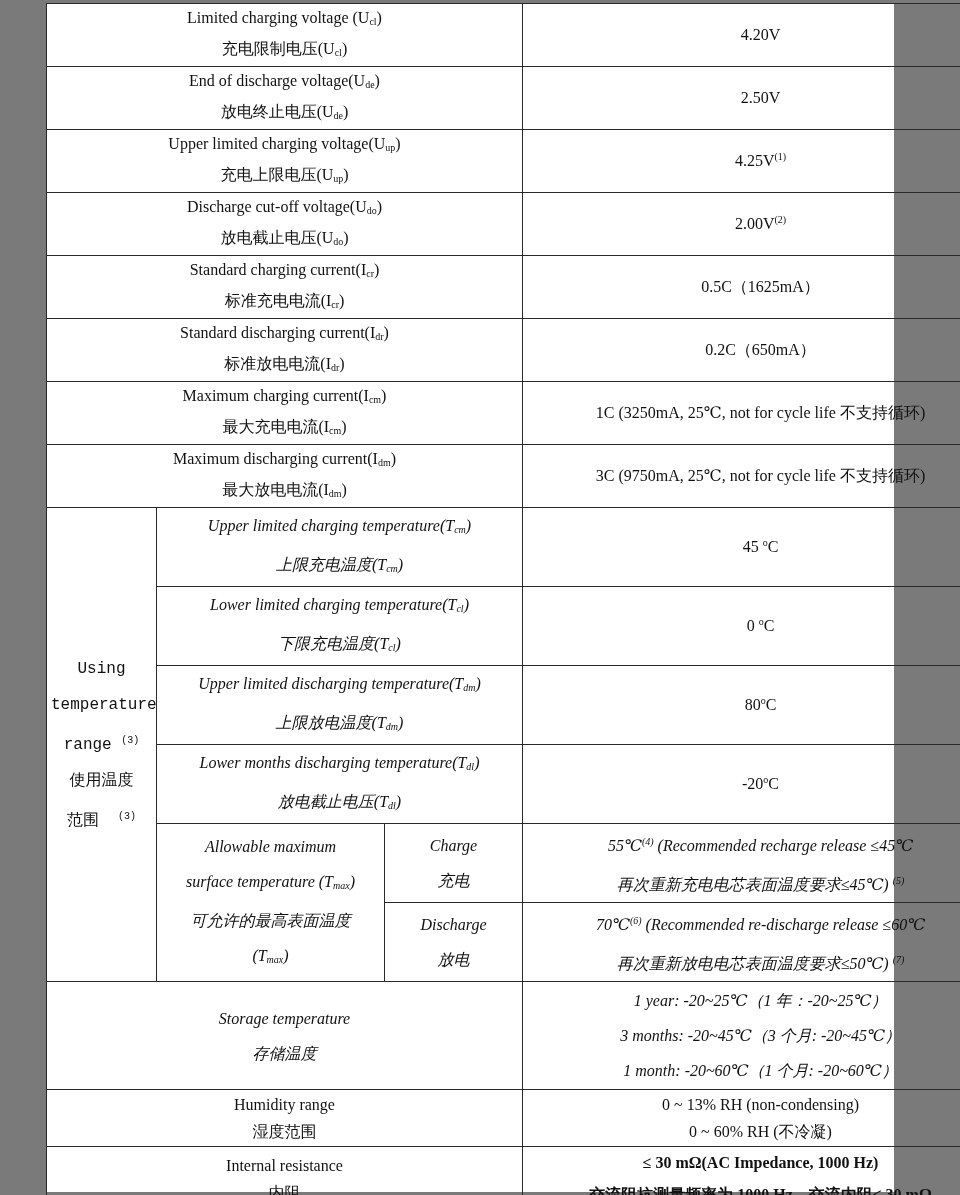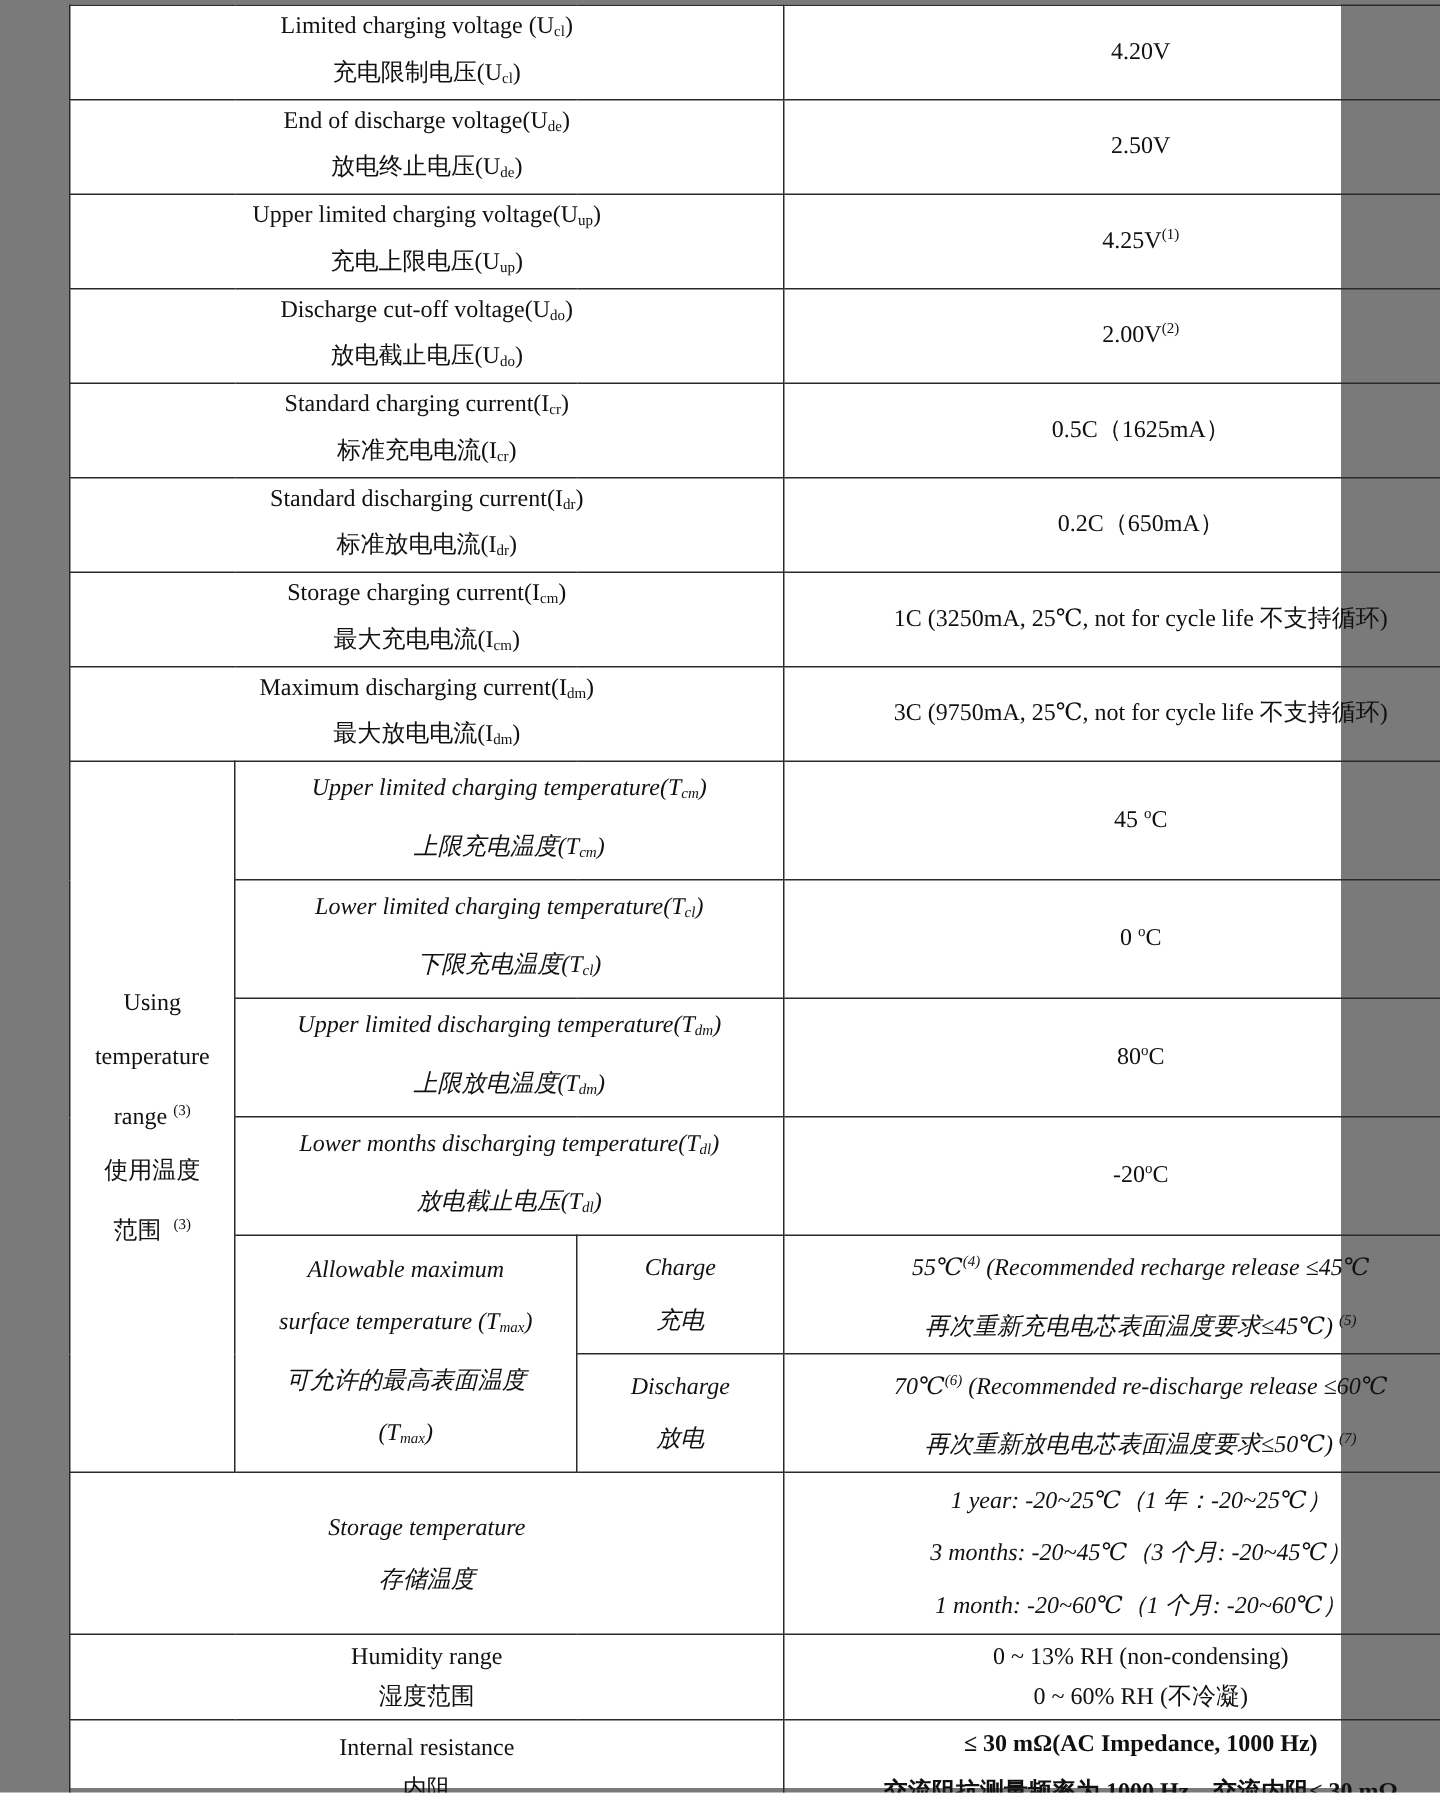--- a/index.html
+++ b/index.html
@@ -13,21 +13,21 @@
   table.spec {
     border-collapse: collapse; width: 952px; table-layout: fixed;
     font-size: 16px; line-height: 1.25;
   }
   table.spec td {
     border: 1.5px solid #2a2a2a; text-align: center; vertical-align: middle; padding: 0 4px;
   }
   .line { display: block; }
   .sub { font-size: 10px; vertical-align: -2px; }
   .sup { font-size: 10px; vertical-align: 6px; }
-  .tall .line { line-height: 36px; }
+  .tall .line { line-height: 36px; font-family: Liberation Mono, monospace; }
   .mid .line { line-height: 35px; font-style: italic; }
   .lh26 .line { line-height: 27px; }
   .lh32 .line { line-height: 32px; font-weight: bold; }
 </style>
 </head>
 <body>
 
 <div class="page">
 <table class="spec">
   <colgroup>
@@ -75,21 +75,21 @@
   </tr>
   <tr style="height:60px">
     <td colspan="3" class="lh26">
       <span class="line"><span>Standard discharging current(I</span><span class="sub">dr</span>)</span>
       <span class="line"><span>标准放电电流(I</span><span class="sub">dr</span>)</span>
     </td>
     <td><span>0.2C（650mA）</span><span class="sup"></span></td>
   </tr>
   <tr style="height:60px">
     <td colspan="3" class="lh26">
-      <span class="line"><span>Storage charging current(I</span><span class="sub">cm</span>)</span>
+      <span class="line"><span>Maximum charging current(I</span><span class="sub">cm</span>)</span>
       <span class="line"><span>最大充电电流(I</span><span class="sub">cm</span>)</span>
     </td>
     <td><span>1C (3250mA, 25℃, not for cycle life 不支持循环)</span><span class="sup"></span></td>
   </tr>
   <tr style="height:59px">
     <td colspan="3" class="lh26">
       <span class="line"><span>Maximum discharging current(I</span><span class="sub">dm</span>)</span>
       <span class="line"><span>最大放电电流(I</span><span class="sub">dm</span>)</span>
     </td>
     <td><span>3C (9750mA, 25℃, not for cycle life 不支持循环)</span><span class="sup"></span></td>

